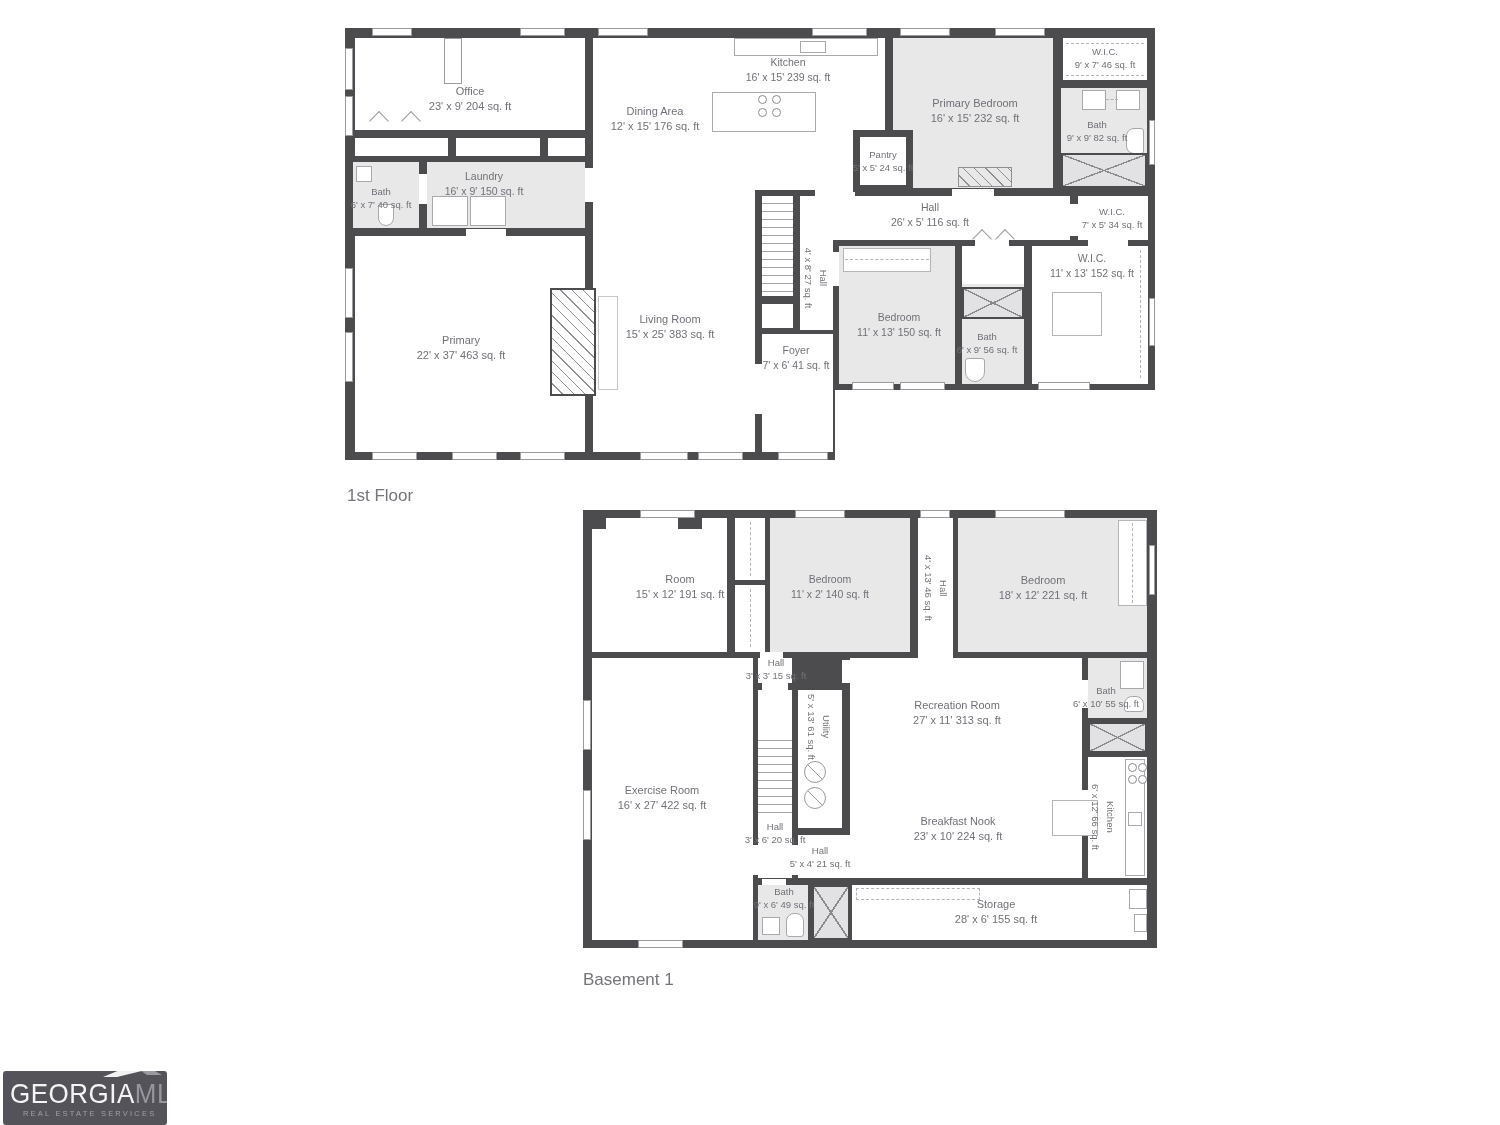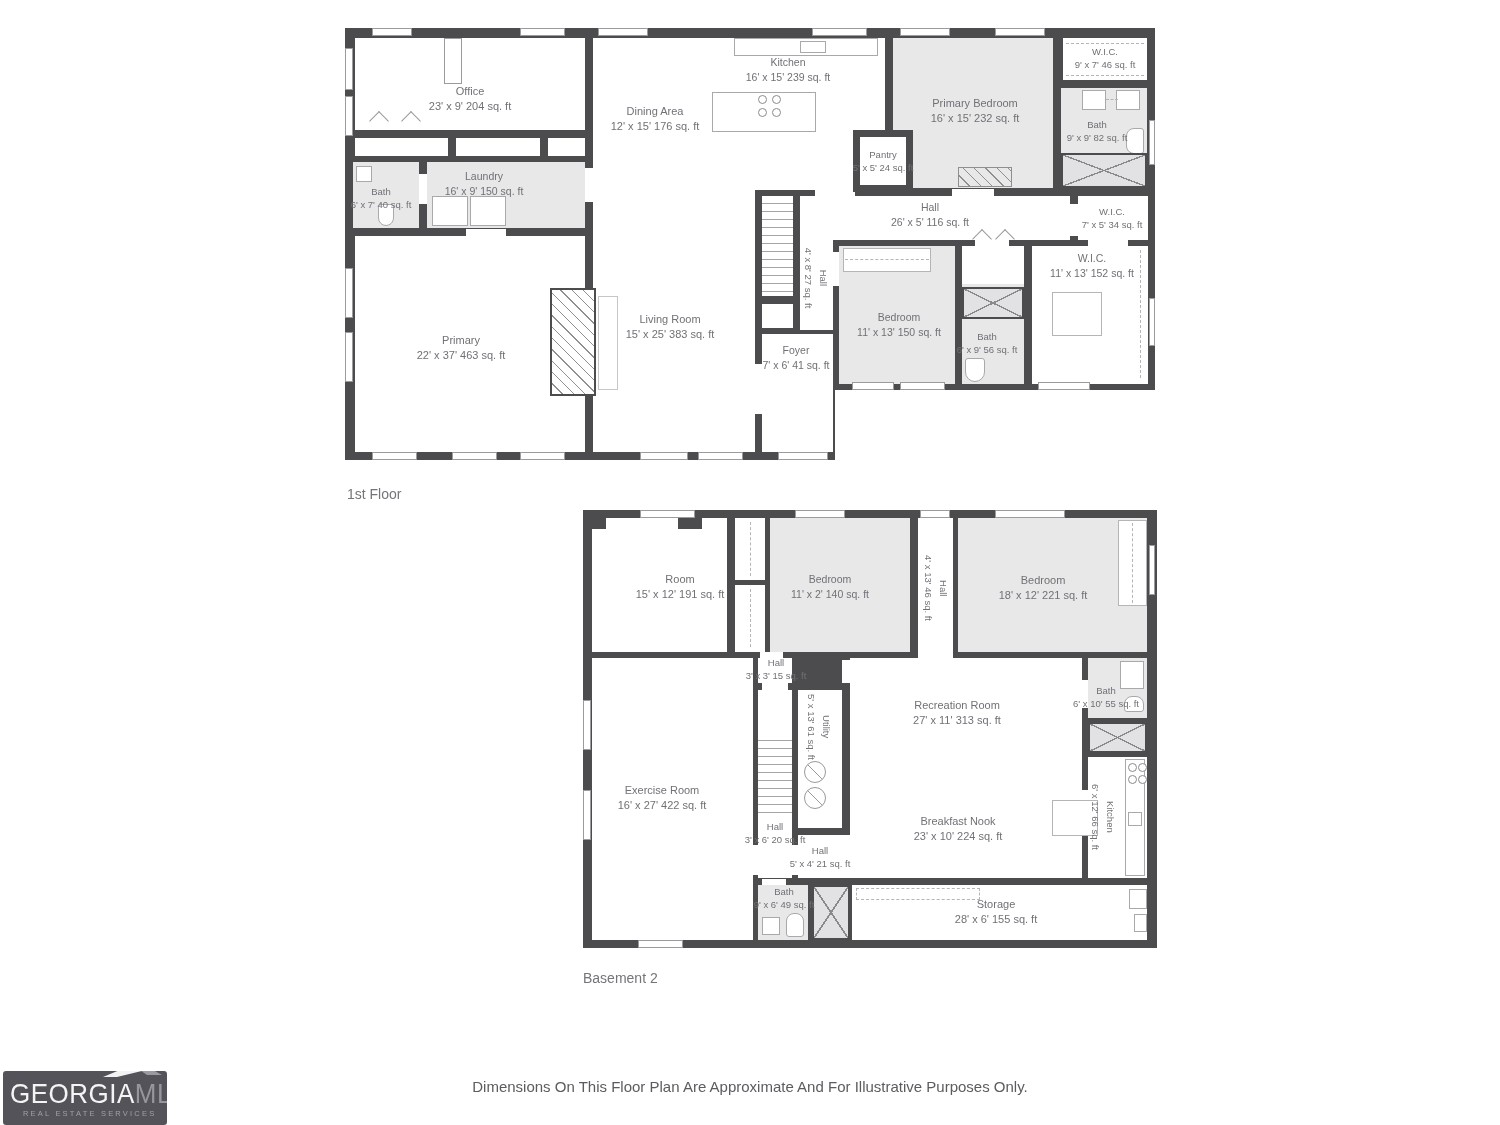--- a/index.html
+++ b/index.html
@@ -28,21 +28,21 @@
   .chev{width:14px;height:14px;border-left:1px solid #9a9a9e;border-top:1px solid #9a9a9e;transform:rotate(45deg);}
   .bn{width:9px;height:9px;border:1px solid #8b8b8f;border-radius:50%;background:#fff;}
   .lbl{position:absolute;transform:translate(-50%,-50%);text-align:center;color:#707177;
        font-size:11px;line-height:1.4;white-space:nowrap;}
   .lbl span{display:block;}
   .s{font-size:9.5px;}
   .m{font-size:10.5px;}
   .lblv{position:absolute;transform:translate(-50%,-50%);writing-mode:vertical-rl;text-align:center;
         color:#707177;font-size:9.5px;line-height:1.6;white-space:nowrap;}
   .lblv span{display:block;}
-  .floor-label{position:absolute;color:#74757a;font-size:14px;}
+  .floor-label{position:absolute;color:#74757a;font-size:17px;}
   .disclaimer{position:absolute;left:750px;top:1086px;transform:translate(-50%,-50%);
               color:#5b5c60;font-size:15px;white-space:nowrap;}
   .logo{position:absolute;left:3px;top:1071px;width:164px;height:54px;background:#55535a;
         border-radius:3px;overflow:hidden;}
   .logo .row1{position:absolute;left:7px;top:7px;font-size:26px;letter-spacing:.5px;color:#f4f4f4;
         font-weight:500;transform:scaleY(1.05);transform-origin:top left;white-space:nowrap;}
   .logo .mls{color:#97969c;}
   .logo .roof{position:absolute;left:100px;top:-9px;}
   .logo .row2{position:absolute;left:20px;top:38px;font-size:7.5px;letter-spacing:2.2px;color:#9fa0a6;white-space:nowrap;}
 </style>
@@ -339,23 +339,22 @@
     </div>
   <div class="lbl s" style="left:784px;top:898px">
       <span>Bath</span>
       <span>9' x 6' 49 sq. ft</span>
     </div>
   <div class="lbl" style="left:996px;top:912px">
       <span>Storage</span>
       <span>28' x 6' 155 sq. ft</span>
     </div>
 
-  <div class="floor-label" style="left:583px;top:970px">Basement 2</div>
-
-  <div class="disclaimer">Dimensions On This Floor Plan Are Approximate And For Illustrative Purposes Only.</div>
+  <div class="floor-label" style="left:583px;top:970px">Basement 1</div>
+
 
   <div class="logo">
     <div class="row1"><span>GEORGIA</span><span class="mls">MLS</span></div>
     <svg class="roof" width="60" height="16" viewBox="0 0 60 16">
       <polygon points="0,15 36,0 47,7 14,15" fill="#f2f2f2"></polygon>
       <polygon points="36,0 59,13 44,13 31,4" fill="#9b9aa1"></polygon>
     </svg>
     <div class="row2">REAL ESTATE SERVICES</div>
   </div>
 

